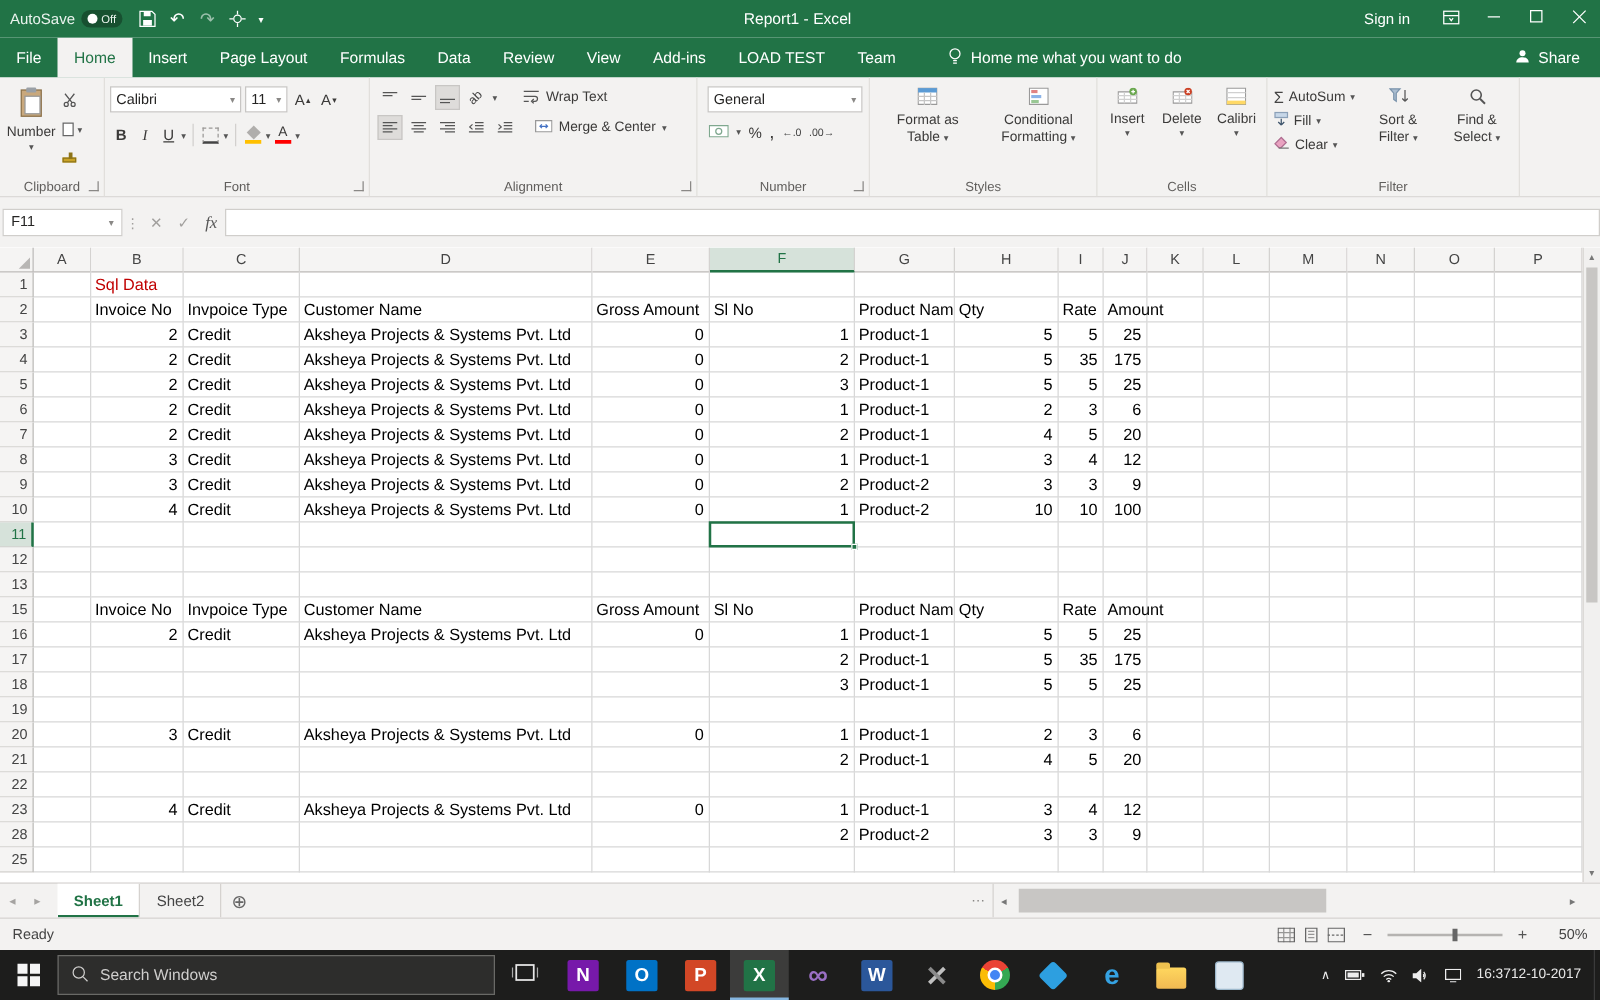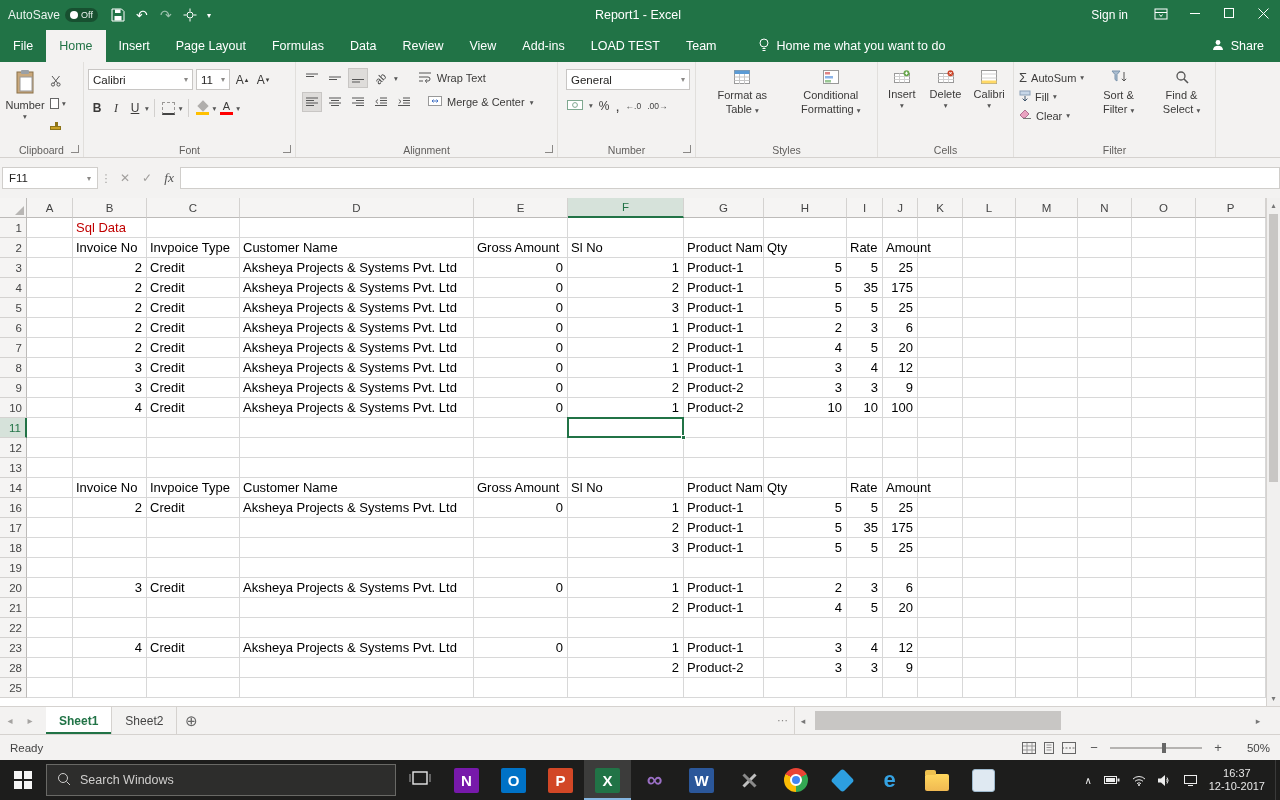--- a/index.html
+++ b/index.html
@@ -143,21 +143,21 @@
   .ic-folder{width:24px;height:17px;background:linear-gradient(#ffd75e,#f0b952);border-radius:2px;position:relative;margin-top:4px}
   .ic-folder::before{content:"";position:absolute;top:-4px;left:0;width:11px;height:5px;background:#eec14f;border-radius:2px 2px 0 0}
   .ic-tools{position:relative;width:22px;height:22px}
   .ic-tools span{position:absolute;left:3px;top:10px;width:17px;height:3px}
   .ic-tools .t1{background:#c0c0c0;transform:rotate(-45deg)}
   .ic-tools .t2{background:#8a8a8a;transform:rotate(45deg)}
   .ic-diamond{width:17px;height:17px;transform:rotate(45deg);border-radius:3px}
   .ic-plain{width:23px;height:23px;border-radius:3px;border:1px solid #9db8cc}
   .tray{margin-left:auto;display:flex;align-items:center;gap:12px;padding:0 8px}
   .tray-ic{display:flex;align-items:center;justify-content:center;color:#ededed;font-size:10px}
-  .clock{display:flex;flex-direction:column;align-items:center;justify-content:center;font-size:11px;line-height:13.5px;padding:0 10px 0 4px}
+  .clock{display:flex;flex-direction:row;align-items:center;justify-content:center;font-size:11px;line-height:13.5px;padding:0 10px 0 4px}
   .showdesk{width:5px;border-left:1px solid #3a3a3a}
 </style>
 </head>
 <body>
 
 <div class="app">
 
   <div class="titlebar">
     <div class="tb-left">
       <div class="autosave">
@@ -805,21 +805,21 @@
           <div class="gc" style="min-width: 36px; width: 36px;"></div>
           <div class="gc" style="min-width: 35px; width: 35px;"></div>
           <div class="gc" style="min-width: 45px; width: 45px;"></div>
           <div class="gc" style="min-width: 53px; width: 53px;"></div>
           <div class="gc" style="min-width: 62px; width: 62px;"></div>
           <div class="gc" style="min-width: 54px; width: 54px;"></div>
           <div class="gc" style="min-width: 64px; width: 64px;"></div>
           <div class="gc" style="min-width: 70px; width: 70px;"></div>
         </div>
         <div class="grow">
-          <div class="grh">14</div>
+          <div class="grh">15</div>
           <div class="gc" style="min-width: 46px; width: 46px;"></div>
           <div class="gc txt" style="min-width: 74px; width: 74px;"><span>Invoice No</span></div>
           <div class="gc txt" style="min-width: 93px; width: 93px;"><span>Invpoice Type</span></div>
           <div class="gc txt" style="min-width: 234px; width: 234px;"><span>Customer Name</span></div>
           <div class="gc txt" style="min-width: 94px; width: 94px;"><span>Gross Amount</span></div>
           <div class="gc txt" style="min-width: 116px; width: 116px;"><span>Sl No</span></div>
           <div class="gc txt" style="min-width: 80px; width: 80px;"><span>Product Name</span></div>
           <div class="gc txt" style="min-width: 83px; width: 83px;"><span>Qty</span></div>
           <div class="gc txt" style="min-width: 36px; width: 36px;"><span>Rate</span></div>
           <div class="gc txt spill" style="min-width: 35px; width: 35px;"><span>Amount</span></div>

